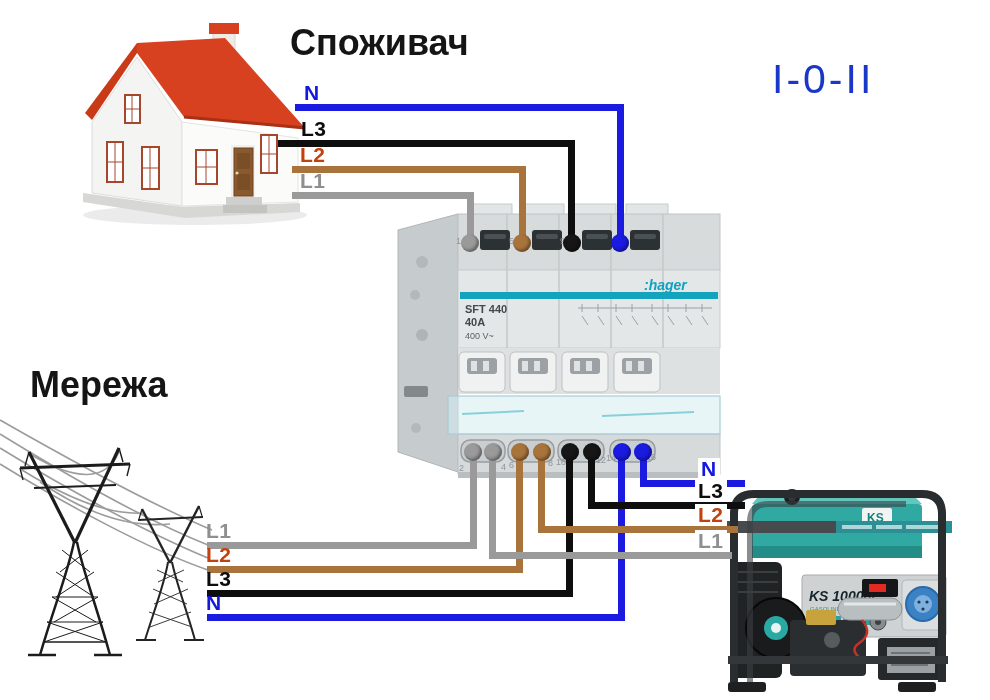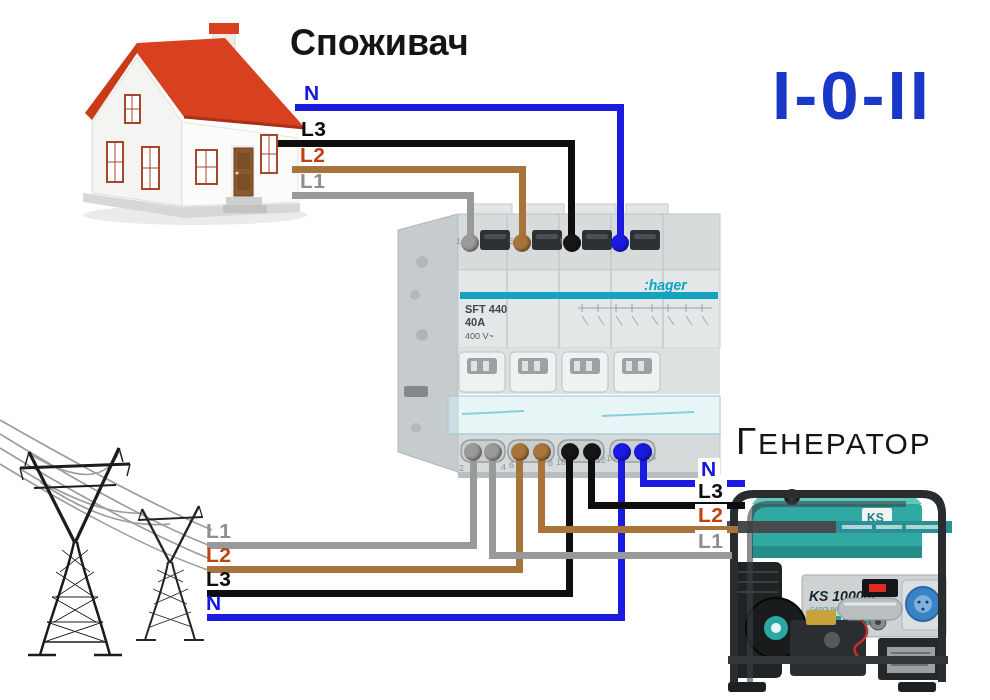--- a/index.html
+++ b/index.html
@@ -16,21 +16,21 @@
   
   .wlabel{position:absolute;font-weight:700;font-size:21px;line-height:22px;letter-spacing:.5px;}
   .t-blue{color:#1417dd;} .t-black{color:#0d0d0d;}
   .t-brown{color:#c2410c;} .t-gray{color:#8f8f8f;}
   .onwhite{background:#ffffff;padding:0 3px;}
   .title{position:absolute;color:#151515;font-weight:600;}
   #consumer-title{left:290px;top:22px;font-size:36px;}
   #grid-title{left:30px;top:364px;font-size:36px;}
   #generator-title{left:736px;top:421px;font-size:30px;font-weight:500;letter-spacing:2px;}
   #generator-title::first-letter{font-size:37px;}
-  #io-label{left:772px;top:56px;font-size:69px;font-weight:700;color:#1a38c8;letter-spacing:3px;}
+  #io-label{left:772px;top:56px;font-size:41px;font-weight:400;color:#1a38c8;letter-spacing:3px;}
   svg{position:absolute;overflow:visible;}
   svg text{font-family:"Liberation Sans",sans-serif;}
 </style>
 </head>
 <body>
 
 <div id="canvas">
 
   <svg style="left:55px;top:15px;" width="255" height="215" viewBox="0 0 255 215">
     <ellipse cx="140" cy="200" rx="112" ry="10" fill="rgba(0,0,0,0.08)"></ellipse>
@@ -343,16 +343,16 @@
   <div class="wlabel t-brown" style="left:206px;top:544px;">L2</div>
   <div class="wlabel t-black" style="left:206px;top:568px;">L3</div>
   <div class="wlabel t-blue" style="left:206px;top:592px;">N</div>
 
   <div class="wlabel t-blue onwhite" style="left:698px;top:458px;">N</div>
   <div class="wlabel t-black onwhite" style="left:695px;top:480px;">L3</div>
   <div class="wlabel t-brown onwhite" style="left:695px;top:504px;">L2</div>
   <div class="wlabel t-gray onwhite" style="left:695px;top:530px;">L1</div>
 
   <div class="title" id="consumer-title">Споживач</div>
-  <div class="title" id="generator-title">ГЕНЕРАТОР</div>
+  <div class="title" id="grid-title">Мережа</div>
   <div class="title" id="io-label">I-0-II</div>
 
 </div>
 
 </body></html>

